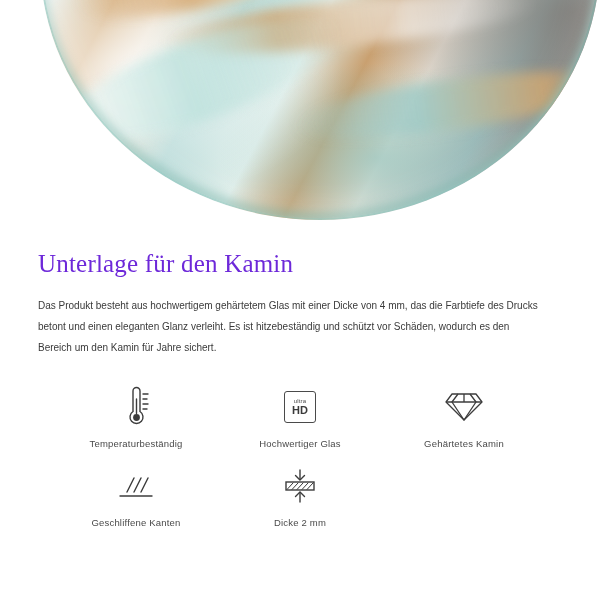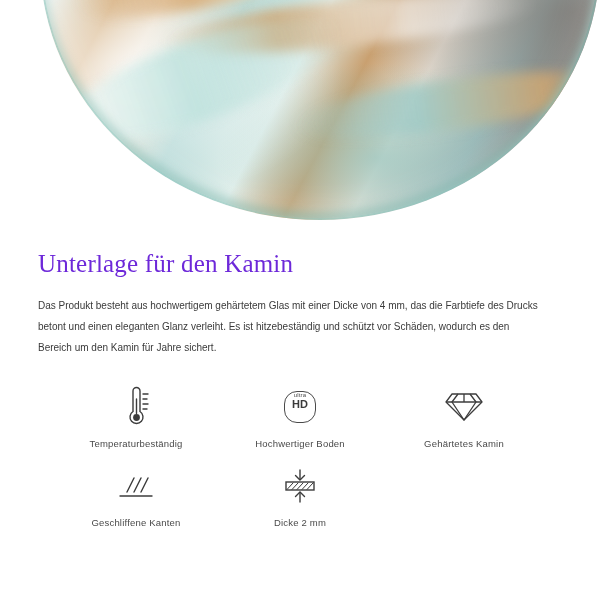--- a/index.html
+++ b/index.html
@@ -124,23 +124,23 @@
   .feature .cap {
     margin-top: 8px;
     font-size: 9.5px;
     color: #4a4a4a;
     text-align: right;
     letter-spacing: .2px;
   }
   .hd-box {
     width: 32px; height: 32px;
     border: 1.4px solid #4a4a4a;
-    border-radius: 13px;
+    border-radius: 3px;
     display: flex; flex-direction: column;
-    align-items: center; 
+    align-items: center; justify-content: center;
     line-height: 1;
   }
   .hd-box .t { font-size: 6px; letter-spacing: .2px; color: #4a4a4a; }
   .hd-box .b { font-size: 11px; font-weight: bold; color: #3a3a3a; margin-top: 1px; }
 </style>
 </head>
 <body>
 
 <div class="page">
 
@@ -176,21 +176,21 @@
         <div class="cap">Temperaturbeständig</div>
       </div>
 
       <div class="feature">
         <div class="ico">
           <div class="hd-box">
             <span class="t">ultra</span>
             <span class="b">HD</span>
           </div>
         </div>
-        <div class="cap">Hochwertiger Boden</div>
+        <div class="cap">Hochwertiger Glas</div>
       </div>
 
 
       <div class="feature">
         <div class="ico">
           <svg width="40" height="36" viewBox="0 0 40 36" fill="none" stroke="#3c3c3c" stroke-width="1.3" stroke-linejoin="round">
             <path d="M8 5h24l6 8-18 18L2 13l6-8z"></path>
             <path d="M2 13h36"></path>
             <path d="M14 5l-6 8 12 18 12-18-6-8"></path>
             <path d="M20 5v8"></path>

